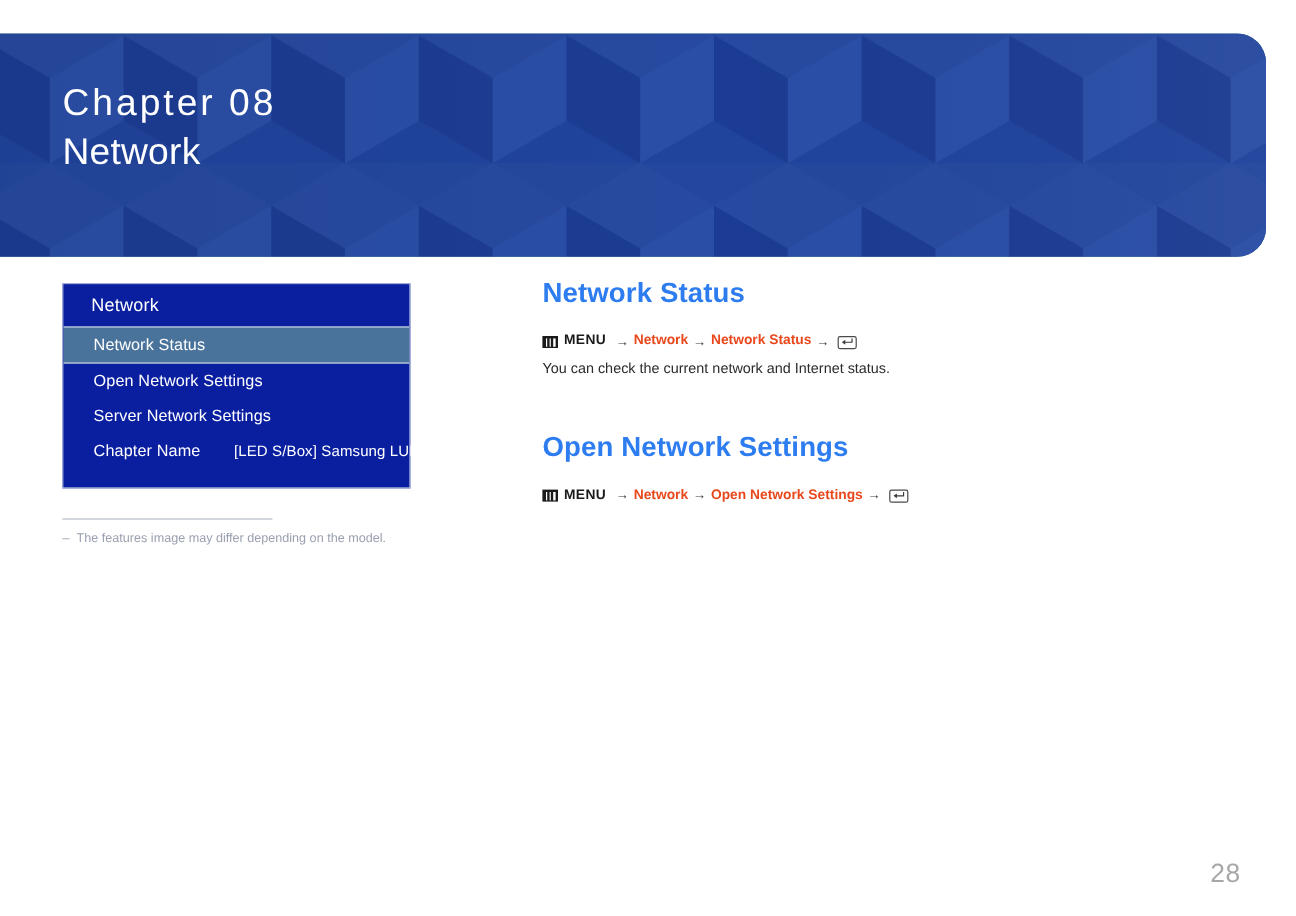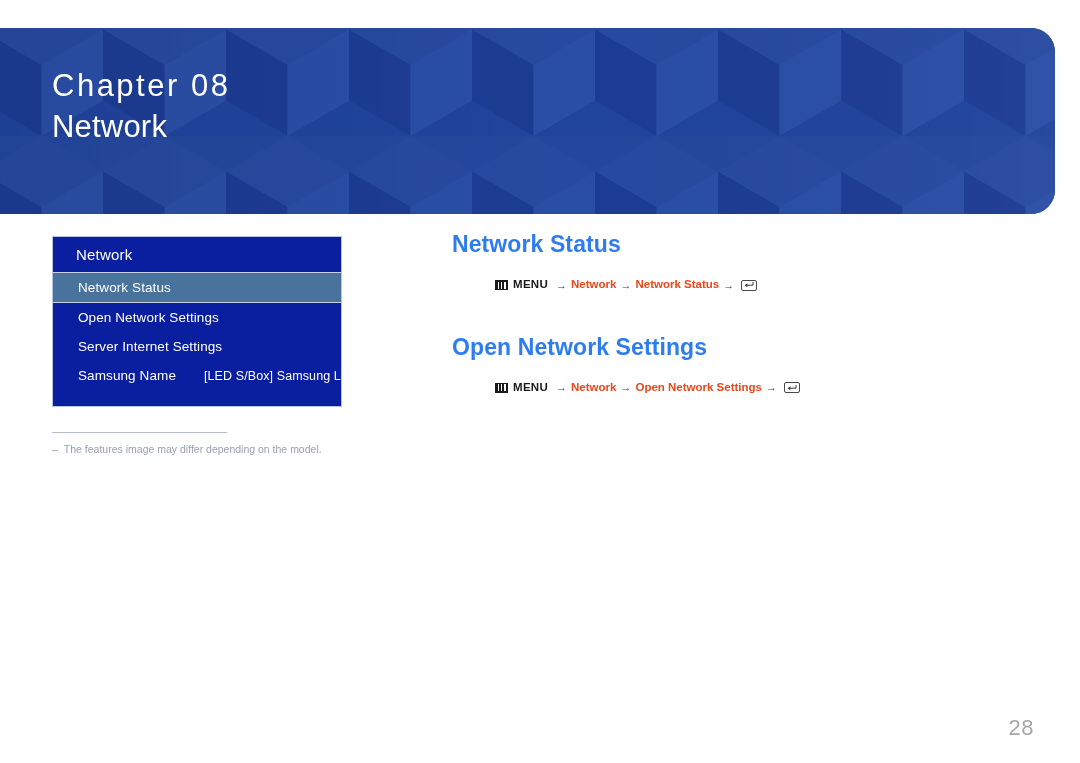--- a/index.html
+++ b/index.html
@@ -130,21 +130,20 @@
     margin: 0 0 22px 0;
     line-height: 1.1;
   }
   .path-row {
     display: flex;
     align-items: center;
     font-size: 11.5px;
     margin-bottom: 7px;
     line-height: 1;
     flex-wrap: wrap;
-    margin-left: 43px;
   }
   .path-row .menu-word {
     color: #1a1a1a;
     font-weight: 700;
     letter-spacing: 0.3px;
     margin-right: 4px;
   }
   .path-row .arrow {
     color: #3a3a3a;
     margin: 0 4px;
@@ -235,24 +234,24 @@
 <div class="osd">
   <div class="osd-header">Network</div>
   <div class="osd-list">
     <div class="osd-item selected">
       <span>Network Status</span>
     </div>
     <div class="osd-item">
       <span>Open Network Settings</span>
     </div>
     <div class="osd-item">
-      <span>Server Internet Settings</span>
+      <span>Server Network Settings</span>
     </div>
     <div class="osd-item kv">
-      <span class="kv-key">Samsung Name</span>
+      <span class="kv-key">Chapter Name</span>
       <span class="kv-val">[LED S/Box] Samsung LUH Network</span>
     </div>
   </div>
 </div>
 
 <div class="footnote">
   <div class="footnote-rule"></div>
   <div class="footnote-row">
     <span class="footnote-dash">–</span>
     <span>The features image may differ depending on the model.</span>
@@ -277,20 +276,21 @@
       <span class="hi">Network Status</span>
       <span class="arrow">→</span>
       <span class="enter-icon">
         <svg width="10" height="8" viewBox="0 0 10 8">
           <path d="M9 1 L9 4.2 L2.6 4.2" stroke="#3a3a3a" stroke-width="1" fill="none"></path>
           <polygon points="3.4,2.2 3.4,6.2 0.6,4.2" fill="#3a3a3a"></polygon>
         </svg>
       </span>
     </div>
 
+    <p class="body-text">You can check the current network and Internet status.</p>
   </div>
 
   <div class="section">
     <h2 class="section-title">Open Network Settings</h2>
 
     <div class="path-row">
       <span class="menu-icon">
           <i></i>
           <i></i>
           <i></i>

